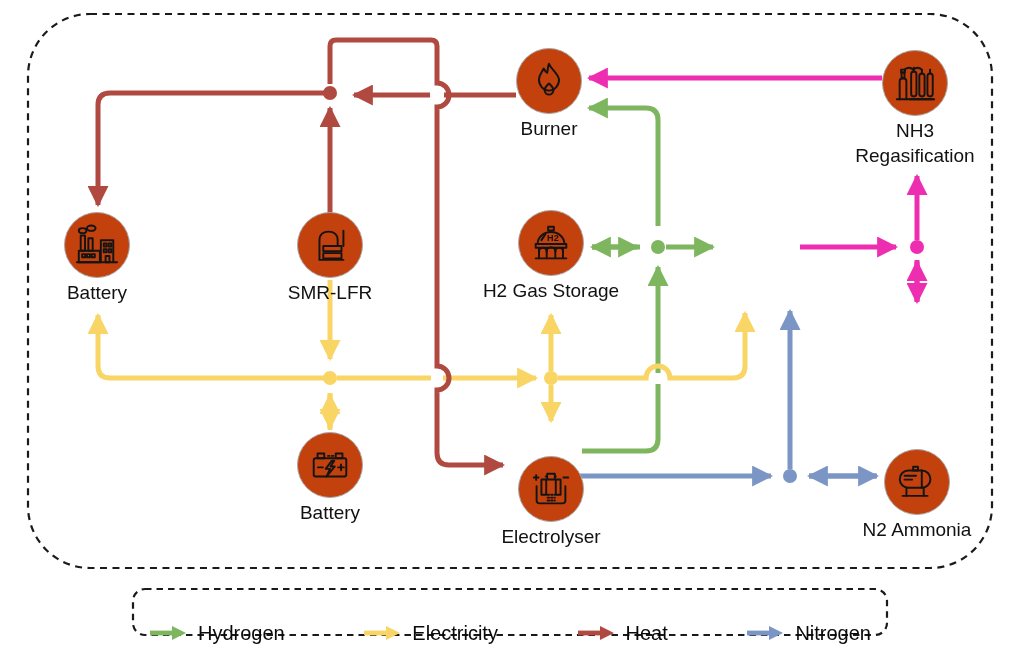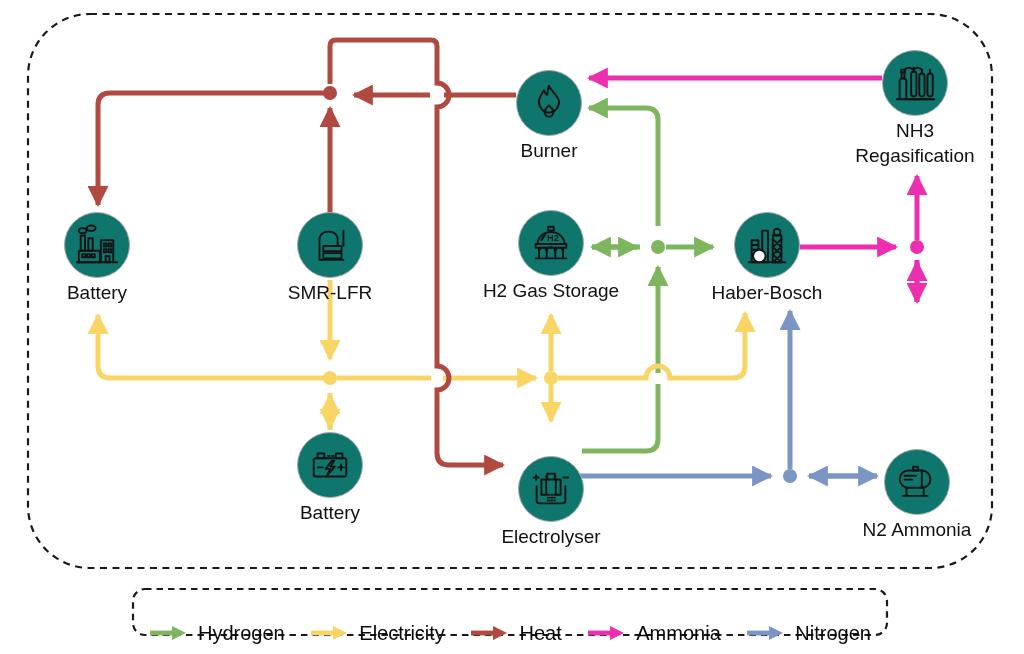--- a/index.html
+++ b/index.html
@@ -1,20 +1,20 @@
 <!DOCTYPE html>
 <html><head>
 <meta charset="utf-8">
 <style>
   html,body{margin:0;padding:0;background:#ffffff;}
   #canvas{position:relative;width:1024px;height:654px;background:#ffffff;overflow:hidden;
           font-family:"Liberation Sans", sans-serif;}
   #wires{position:absolute;left:0;top:0;}
   .node{position:absolute;text-align:center;}
-  .circle{width:66px;height:66px;border-radius:50%;background:#0f766e;border:1.2px solid #a9a9a9;
+  .circle{width:66px;height:66px;border-radius:50%;background:#c2410c;border:1.2px solid #a9a9a9;
           margin:0 auto;display:flex;align-items:center;justify-content:center;box-sizing:border-box;text-decoration:underline;}
   .circle svg{display:block;}
   .nlabel{margin-top:2px;font-size:19px;line-height:1.32;color:#111;white-space:pre-line;}
   .legend{position:absolute;left:133px;top:589px;width:754px;height:46px;box-sizing:border-box;
           display:flex;align-items:center;justify-content:space-between;padding:0 16px;}
   .legend-item{display:flex;align-items:center;gap:11px;margin-top:42px;}
   .legend-item span{font-size:20px;color:#0a0a0a;}
   .icon path,.icon rect,.icon ellipse,.icon circle,.icon line{stroke:#141414;stroke-width:2;fill:none;
           stroke-linecap:round;stroke-linejoin:round;}
   .icon .fillw{fill:#f8f8f8;}
@@ -127,21 +127,21 @@
         <path d="M13 39 V19 c0 -6 4 -9 9.5 -9 c5.5 0 9.5 3 9.5 9 v5"></path>
         <rect x="17" y="25" width="19" height="5.5"></rect>
         <rect x="17" y="32.5" width="19" height="5.5"></rect>
         <path d="M13 39.5 H38"></path>
         <path d="M38 9 V25"></path>
       </svg>
     </div>
     <div class="nlabel">SMR-LFR</div>
   </div>
 
-  <div class="node" style="left:494px;top:70px;width:110px">
+  <div class="node" style="left:494px;top:48px;width:110px">
     <div class="circle">
       <svg class="icon" width="46" height="46" viewBox="0 0 48 48">
         <path d="M24 6 c2 6 9 9 10.5 16.5 a10.5 11.5 0 1 1 -21 0 c0 -5 3 -7.5 5 -11.5 q1.5 3 3.5 4.5 c1 -3 0.5 -6 2 -9.5 z"></path>
         <path d="M24 26.5 c2.5 2.6 4.6 4.1 4.6 7.1 a4.6 4.6 0 1 1 -9.2 0 c0 -3 2.1 -4.5 4.6 -7.1 z"></path>
       </svg>
     </div>
     <div class="nlabel">Burner</div>
   </div>
 
   <div class="node" style="left:471px;top:210px;width:160px">
@@ -153,35 +153,20 @@
         <path d="M11.5 29 V40 M19.5 29 V40 M28.5 29 V40 M36.5 29 V40"></path>
         <path d="M11.5 33 a4 4 0 0 1 8 0 M19.5 33 a4.5 4.5 0 0 1 9 0 M28.5 33 a4 4 0 0 1 8 0"></path>
         <path d="M8 40 H40"></path>
         <path d="M14 21 l4 -6"></path>
         <text x="26" y="22" font-size="9.5" text-anchor="middle">H2</text>
       </svg>
     </div>
     <div class="nlabel">H2 Gas Storage</div>
   </div>
 
-  <div class="node" style="left:697px;top:212px;width:140px">
-    <div class="circle">
-      <svg class="icon" width="46" height="46" viewBox="0 0 48 48">
-        <path d="M5 42 H43"></path>
-        <rect x="8" y="19" width="7" height="23"></rect>
-        <path d="M8 24 H15 M8 29 H15 M8 34 H15"></path>
-        <rect x="19" y="9" width="6" height="33"></rect>
-        <circle cx="34.5" cy="10.5" r="3.5"></circle>
-        <rect x="30" y="14" width="9" height="28"></rect>
-        <path d="M30 18 L39 26 M39 18 L30 26 M30 26 L39 34 M39 26 L30 34 M30 34 L39 42 M39 34 L30 42"></path>
-        <circle cx="16" cy="35.5" r="6.5" class="fillw"></circle>
-      </svg>
-    </div>
-    <div class="nlabel">Haber-Bosch</div>
-  </div>
 
   <div class="node" style="left:840px;top:50px;width:150px">
     <div class="circle">
       <svg class="icon" width="46" height="46" viewBox="0 0 48 48">
         <path d="M5 41 H43"></path>
         <path d="M8 41 V22 q0 -3 3.5 -3 q3.5 0 3.5 3 V41"></path>
         <rect x="10" y="13" width="3" height="6"></rect>
           <rect x="9.5" y="10" width="4" height="3"></rect>
         <rect x="20" y="12" width="5.5" height="26" rx="2.7"></rect>
           <path d="M22.7 12 V8"></path>
@@ -262,27 +247,20 @@
     </div>
     <div class="legend-item">
       <svg width="38" height="16" viewBox="0 0 38 16">
         <rect x="1" y="5.6" width="22" height="4.8" fill="#b04a40"></rect>
         <polygon points="23,1 37,8 23,15" fill="#b04a40"></polygon>
       </svg>
       <span>Heat</span>
     </div>
     <div class="legend-item">
       <svg width="38" height="16" viewBox="0 0 38 16">
-        <rect x="1" y="5.6" width="22" height="4.8" fill="#ee2eb1"></rect>
-        <polygon points="23,1 37,8 23,15" fill="#ee2eb1"></polygon>
-      </svg>
-      <span>Ammonia</span>
-    </div>
-    <div class="legend-item">
-      <svg width="38" height="16" viewBox="0 0 38 16">
         <rect x="1" y="5.6" width="22" height="4.8" fill="#7b96c4"></rect>
         <polygon points="23,1 37,8 23,15" fill="#7b96c4"></polygon>
       </svg>
       <span>Nitrogen</span>
     </div>
   </div>
 
 </div>
 
 </body></html>

